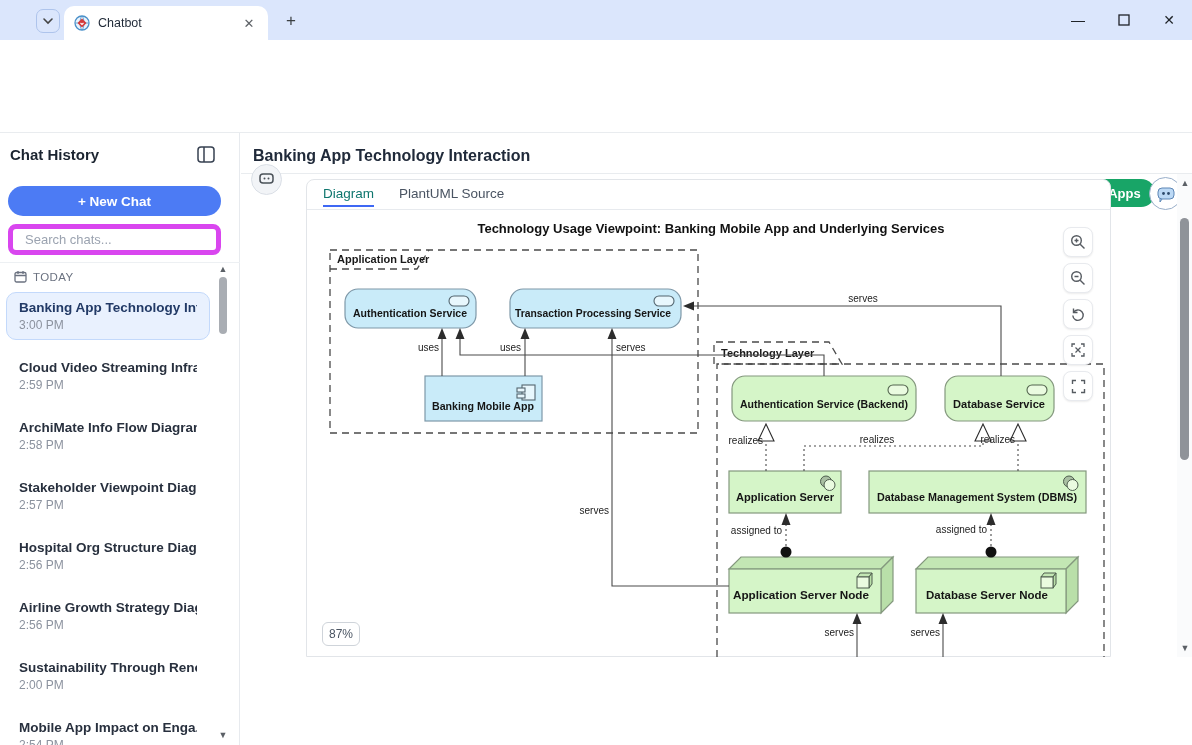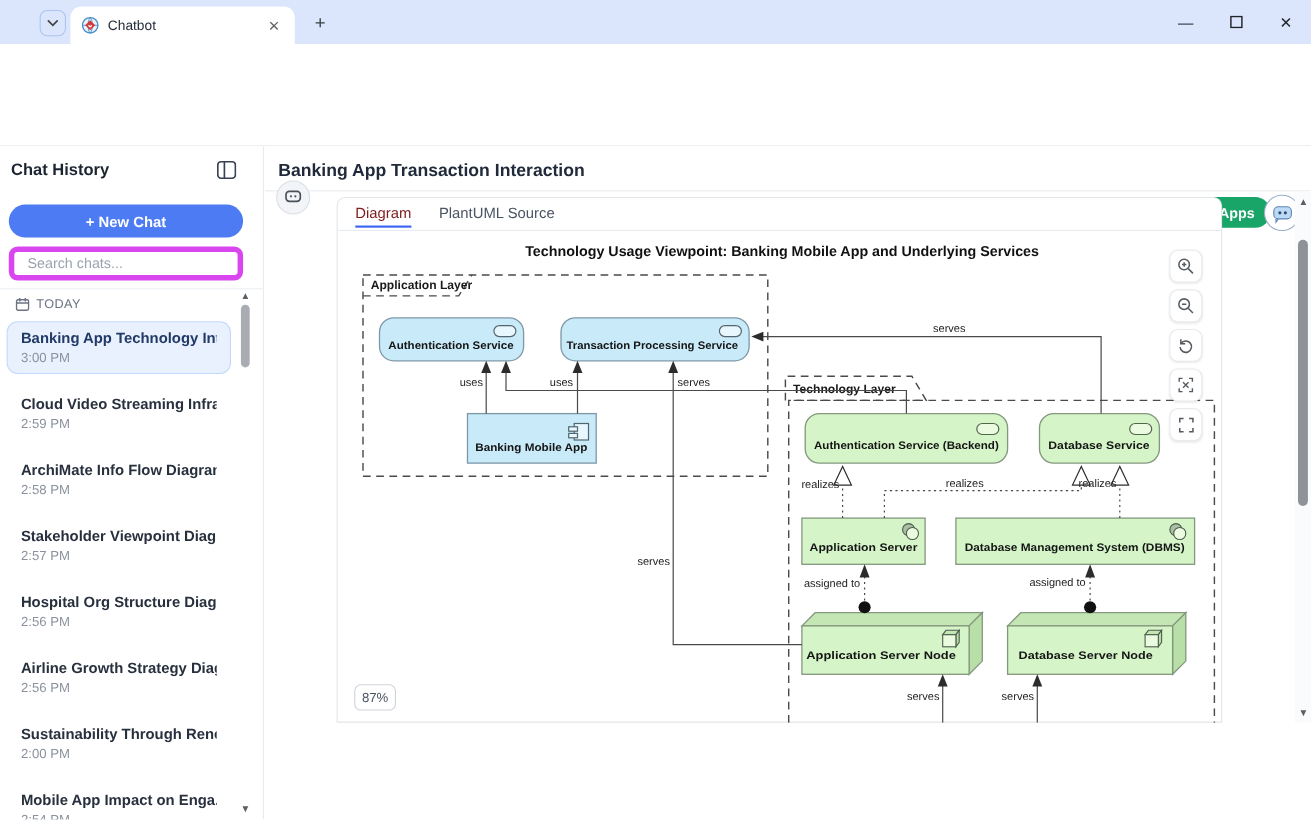--- a/index.html
+++ b/index.html
@@ -52,21 +52,21 @@
   .scroll-arrow { position:absolute; left:0; width:12px; height:12px; color:#5b6066; font-size:9px; text-align:center; line-height:12px; }
 
   
   .main-titlebar { position:absolute; left:241px; top:133px; width:951px; height:41px; border-bottom:1px solid #e9ecef; background:#fff; }
   .main-title { position:absolute; left:253px; top:147px; font-size:16px; font-weight:600; color:#202a3a; }
   .msg-avatar { position:absolute; left:251px; top:164px; width:31px; height:31px; border-radius:50%; background:#f2f4f7; border:1px solid #dadfe6; overflow:hidden; }
 
   .card { position:absolute; left:306px; top:179px; width:805px; height:478px; background:#fff; border:1px solid #e2e5e9; border-radius:8px 8px 0 0; }
   .tabbar { position:relative; height:30px; border-bottom:1px solid #e7eaee; }
   .dtab { position:absolute; top:6px; font-size:13.5px; }
-  .dtab.active { left:16px; color:#7f1d1d; }
+  .dtab.active { left:16px; color:#0f766e; }
   .dtab.active::after { content:""; position:absolute; left:0; right:0; bottom:-6px; height:2px; background:#3e68f4; }
   .dtab.plain { left:92px; color:#4a5462; }
   .diagram-svg { position:absolute; left:0; top:30px; }
 
   .zoombtn { position:absolute; left:1063px; width:30px; height:30px; background:#fff; border:1px solid #e8eaee; border-radius:8px; box-shadow:0 1px 2px rgba(0,0,0,.08); display:flex; align-items:center; justify-content:center; color:#565b61; }
   .zoom-badge { position:absolute; left:322px; top:622px; width:38px; height:24px; background:#fff; border:1px solid #cfd4da; border-radius:6px; font-size:12px; color:#4b5563; display:flex; align-items:center; justify-content:center; }
 
   .main-scroll { position:absolute; left:1177px; top:174px; width:15px; height:483px; background:#fafbfc; }
   .main-thumb { position:absolute; left:3px; top:44px; width:9px; height:242px; background:#8f9399; border-radius:5px; }
 
@@ -258,21 +258,21 @@
         </div>
     </div>
     <div class="sb-scroll">
       <div class="scroll-arrow" style="top:0;">▲</div>
       <div class="sb-thumb"></div>
       <div class="scroll-arrow" style="top:466px;">▼</div>
     </div>
   </div>
 
   <div class="main-titlebar"></div>
-  <div class="main-title">Banking App Transaction Interaction</div>
+  <div class="main-title">Banking App Technology Interaction</div>
 
   <div class="msg-avatar">
     <svg width="18" height="16" viewBox="0 0 18 16" style="margin:6px 0 0 6px;">
       <rect x="2" y="3" width="13" height="9" rx="3" fill="none" stroke="#4a5158" stroke-width="1.5"></rect>
       <circle cx="6.5" cy="7.5" r="1" fill="#4a5158"></circle>
         <circle cx="10.5" cy="7.5" r="1" fill="#4a5158"></circle>
     </svg>
   </div>
 
   <div class="card">

